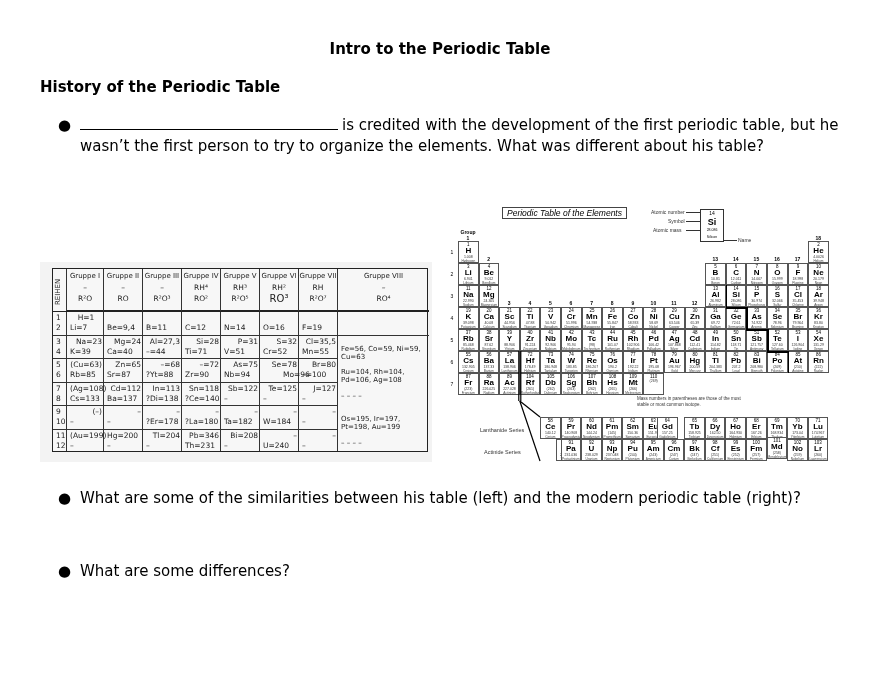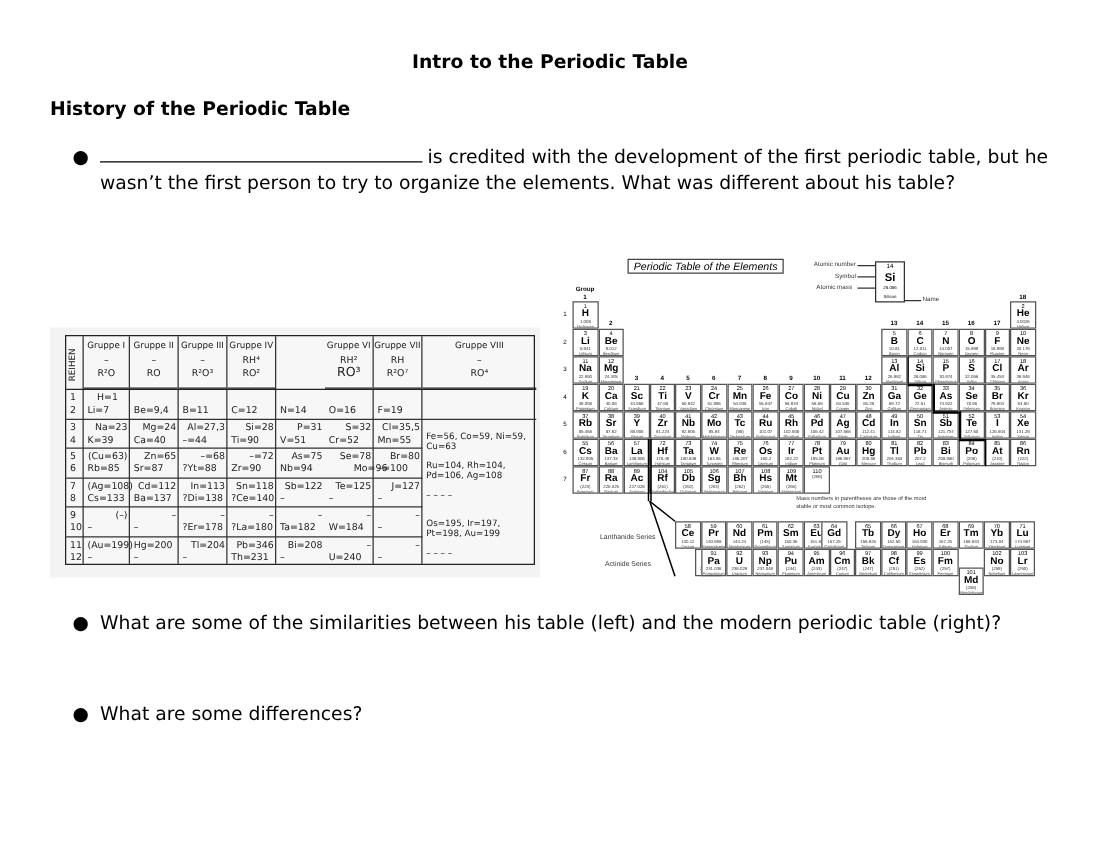--- a/index.html
+++ b/index.html
@@ -81,20 +81,27 @@
             <div style="font-size:7.5px;">R²O³</div>
           </div>
         </div>
         <div class="col" style="left:129px;width:39px;">
           <div class="head">
             <div style="font-size:7px;">Gruppe IV</div>
             <div style="font-size:7.5px;">RH⁴</div>
             <div style="font-size:7.5px;">RO²</div>
           </div>
         </div>
+        <div class="col" style="left:168px;width:39px;">
+          <div class="head">
+            <div style="font-size:7px;">Gruppe V</div>
+            <div style="font-size:7.5px;">RH³</div>
+            <div style="font-size:7.5px;">R²O⁵</div>
+          </div>
+        </div>
         <div class="col" style="left:207px;width:39px;">
           <div class="head">
             <div style="font-size:7px;">Gruppe VI</div>
             <div style="font-size:7.5px;">RH²</div>
             <div style="font-size:10px;">RO³</div>
           </div>
         </div>
         <div class="col" style="left:246px;width:39px;">
           <div class="head">
             <div style="font-size:7px;">Gruppe VII</div>
@@ -130,21 +137,21 @@
         <div class="cell" style="top:67.6px;left:54px;width:34px;text-align:right;">Mg=24</div>
         <div class="cell" style="top:67.6px;left:93px;width:34px;text-align:right;">Al=27,3</div>
         <div class="cell" style="top:67.6px;left:132px;width:34px;text-align:right;">Si=28</div>
         <div class="cell" style="top:67.6px;left:171px;width:34px;text-align:right;">P=31</div>
         <div class="cell" style="top:67.6px;left:210px;width:34px;text-align:right;">S=32</div>
         <div class="cell" style="top:67.6px;left:249px;width:34px;text-align:right;">Cl=35,5</div>
         <div class="rownum" style="top:77.6px;">4</div>
         <div class="cell" style="top:77.6px;left:17px;width:32px;">K=39</div>
         <div class="cell" style="top:77.6px;left:54px;width:34px;">Ca=40</div>
         <div class="cell" style="top:77.6px;left:93px;width:34px;">–=44</div>
-        <div class="cell" style="top:77.6px;left:132px;width:34px;">Ti=90</div>
+        <div class="cell" style="top:77.6px;left:132px;width:34px;">Ti=71</div>
         <div class="cell" style="top:77.6px;left:171px;width:34px;">V=51</div>
         <div class="cell" style="top:77.6px;left:210px;width:34px;">Cr=52</div>
         <div class="cell" style="top:77.6px;left:249px;width:34px;">Mn=55</div>
         <div class="cell" style="top:77.6px;left:288px;width:86px;white-space:normal;line-height:8px;font-size:7px;top:75.6px;">Fe=56, Co=59, Ni=59, Cu=63</div>
         <div class="rownum" style="top:91.2px;">5</div>
         <div class="cell" style="top:91.2px;left:17px;width:32px;text-align:right;">(Cu=63)</div>
         <div class="cell" style="top:91.2px;left:54px;width:34px;text-align:right;">Zn=65</div>
         <div class="cell" style="top:91.2px;left:93px;width:34px;text-align:right;">–=68</div>
         <div class="cell" style="top:91.2px;left:132px;width:34px;text-align:right;">–=72</div>
         <div class="cell" style="top:91.2px;left:171px;width:34px;text-align:right;">As=75</div>
@@ -893,21 +900,21 @@
         <span class="s">Es</span>
         <span class="m">(252)</span>
         <span class="nm">Einsteinium</span>
       </div>
       <div class="el" style="left:306px;top:239px;">
         <span class="n">100</span>
         <span class="s">Fm</span>
         <span class="m">(257)</span>
         <span class="nm">Fermium</span>
       </div>
-      <div class="el" style="left:326.6px;top:254px;">
+      <div class="el" style="left:326.6px;top:237px;">
         <span class="n">101</span>
         <span class="s">Md</span>
         <span class="m">(258)</span>
         <span class="nm">Mendelevium</span>
       </div>
       <div class="el" style="left:347.20000000000005px;top:239px;">
         <span class="n">102</span>
         <span class="s">No</span>
         <span class="m">(259)</span>
         <span class="nm">Nobelium</span>

